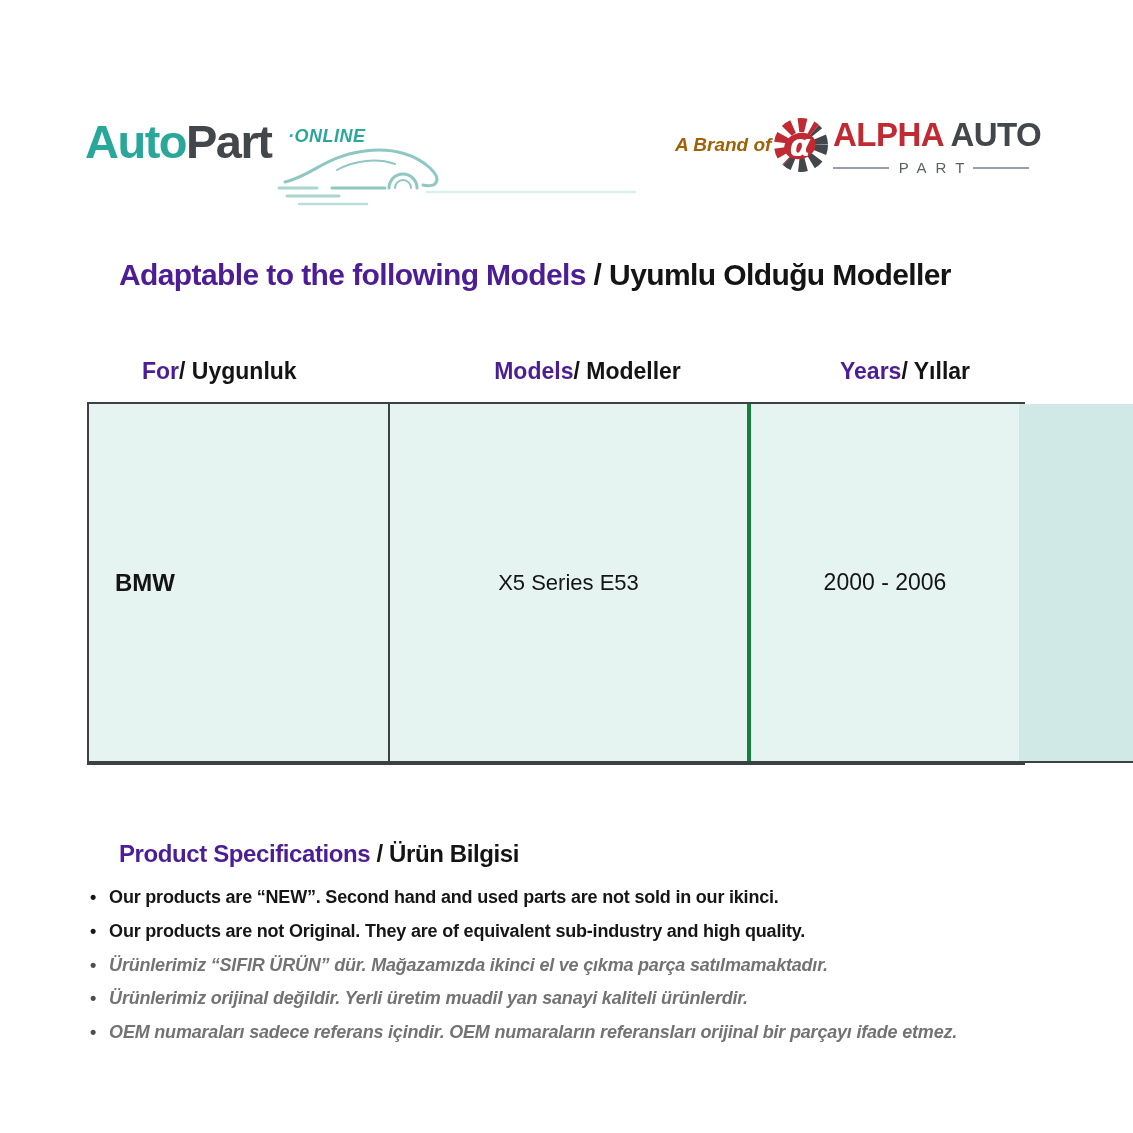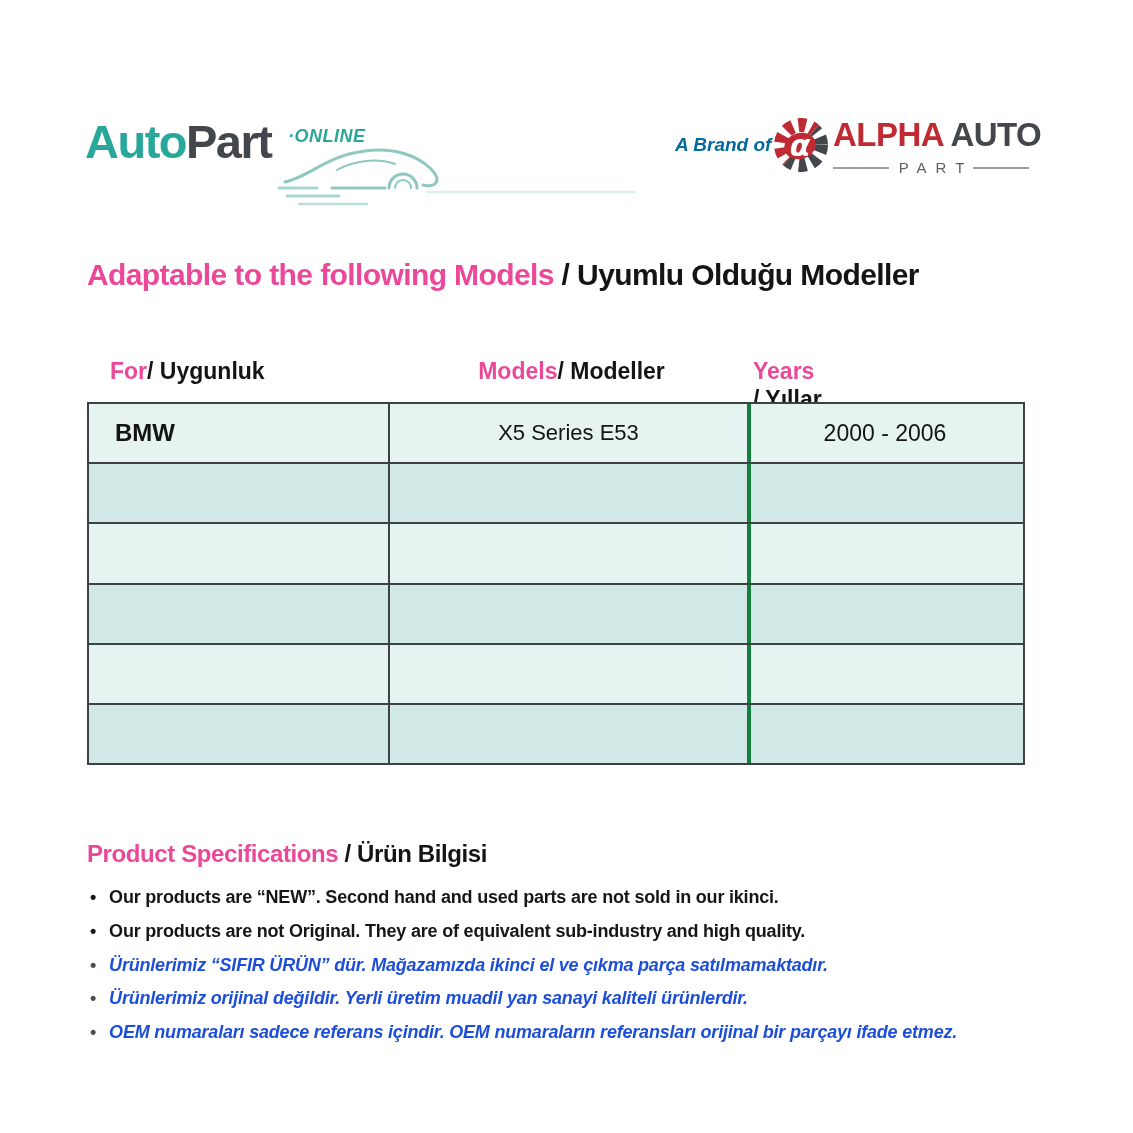--- a/index.html
+++ b/index.html
@@ -12,61 +12,61 @@
   
   .autopart-logo { position:absolute; left:85px; top:112px; width:580px; height:100px; }
   .autopart-word { position:absolute; left:0; top:6px; font-size:47px; font-weight:700; letter-spacing:-1.5px; line-height:1; white-space:nowrap; }
   .ap-auto { color:#2AA79B; }
   .ap-part { color:#43464B; }
   .ap-online { position:absolute; left:203px; top:14px; font-size:18px; font-weight:700; font-style:italic; color:#2AA79B; letter-spacing:0.5px; }
   .car-svg { position:absolute; left:192px; top:18px; }
 
   
   .brand-right { position:absolute; left:675px; top:110px; width:360px; height:85px; }
-  .brand-of { position:absolute; left:0; top:24px; font-size:19px; font-weight:700; font-style:italic; color:#0369a1; white-space:nowrap; }
+  .brand-of { position:absolute; left:0; top:24px; font-size:19px; font-weight:700; font-style:italic; color:#a16207; white-space:nowrap; }
   .gear-svg { position:absolute; left:98px; top:4px; }
   .alpha-word { position:absolute; left:158px; top:8px; font-size:33px; font-weight:700; letter-spacing:-0.5px; line-height:1; white-space:nowrap; }
   .aw-alpha { color:#C02B33; }
   .aw-auto { color:#43464B; }
   .part-row { position:absolute; left:158px; top:50px; width:196px; display:flex; align-items:center; }
   .part-line { flex:1; height:2px; background:#9AA0A4; }
   .part-letters { font-size:15px; font-weight:400; color:#5B6065; letter-spacing:9px; padding-left:10px; line-height:1; }
 
   
   .section-title { position:absolute; left:87px; font-weight:700; white-space:nowrap; line-height:1.1; }
-  .title-en { color:#ec4899; }
+  .title-en { color:#4c1d95;margin-left:32px; }
   .title-rest { color:#141414; }
   #models-title { top:258px; font-size:30px; letter-spacing:-0.6px; }
   #specs-title  { top:841px; font-size:24px; letter-spacing:-0.4px; }
 
   
   .thead { position:absolute; left:87px; top:358px; width:938px; display:flex; font-size:23px; font-weight:700; line-height:1.2; }
   .th { display:flex; }
   .th-0 { width:303px; padding-left:23px; }
   .th-1 { width:363px; justify-content:center; }
-  .th-2 { width:272px; justify-content:center;flex-direction:column; }
+  .th-2 { width:272px; justify-content:center; }
 
   .fit-table { position:absolute; left:87px; top:402px; width:938px; height:363px;
-    border:2px solid #3C4144; display:flex; flex-direction:column; }
+    border:2px solid #3C4144; display:flex; flex-direction:row; }
   .t-row { flex:1; display:flex; border-bottom:2px solid #3C4144; }
   .t-row:last-child { border-bottom:none; }
   .row-light { background:#E5F3F1; }
   .row-dark  { background:#D0E9E6; }
   .t-cell { display:flex; align-items:center; color:#141414; }
   .t-cell.cell-0 { width:301px; border-right:2px solid #3C4144; padding-left:26px; font-weight:700; font-size:24px; }
   .t-cell.cell-1 { width:361px; border-right:4px solid #15803d; justify-content:center; font-weight:400; font-size:22px; }
   .t-cell.cell-2 { width:268px; justify-content:center; font-weight:400; font-size:23px; }
 
   
   .bullets { position:absolute; left:90px; top:888px; width:950px; list-style:none; }
   .bullets li { display:flex; align-items:flex-start; margin-bottom:14px; font-size:18px; letter-spacing:-0.2px; line-height:1.1; white-space:nowrap; }
   .bullets li::before { content:"\2022"; font-size:18px; margin-right:13px; position:relative; top:0; }
   li.b-en { font-weight:700; color:#161616; }
   li.b-en::before { color:#161616; }
-  li.b-tr { font-weight:700; font-style:italic; color:#1d4ed8; }
+  li.b-tr { font-weight:700; font-style:italic; color:#737373; }
   li.b-tr::before { color:#4E4E4E; font-style:normal; }
 </style>
 </head>
 <body>
 
 <div id="page">
 
   <div class="autopart-logo">
     <svg class="car-svg" width="460" height="80" viewBox="0 0 460 80">
 

